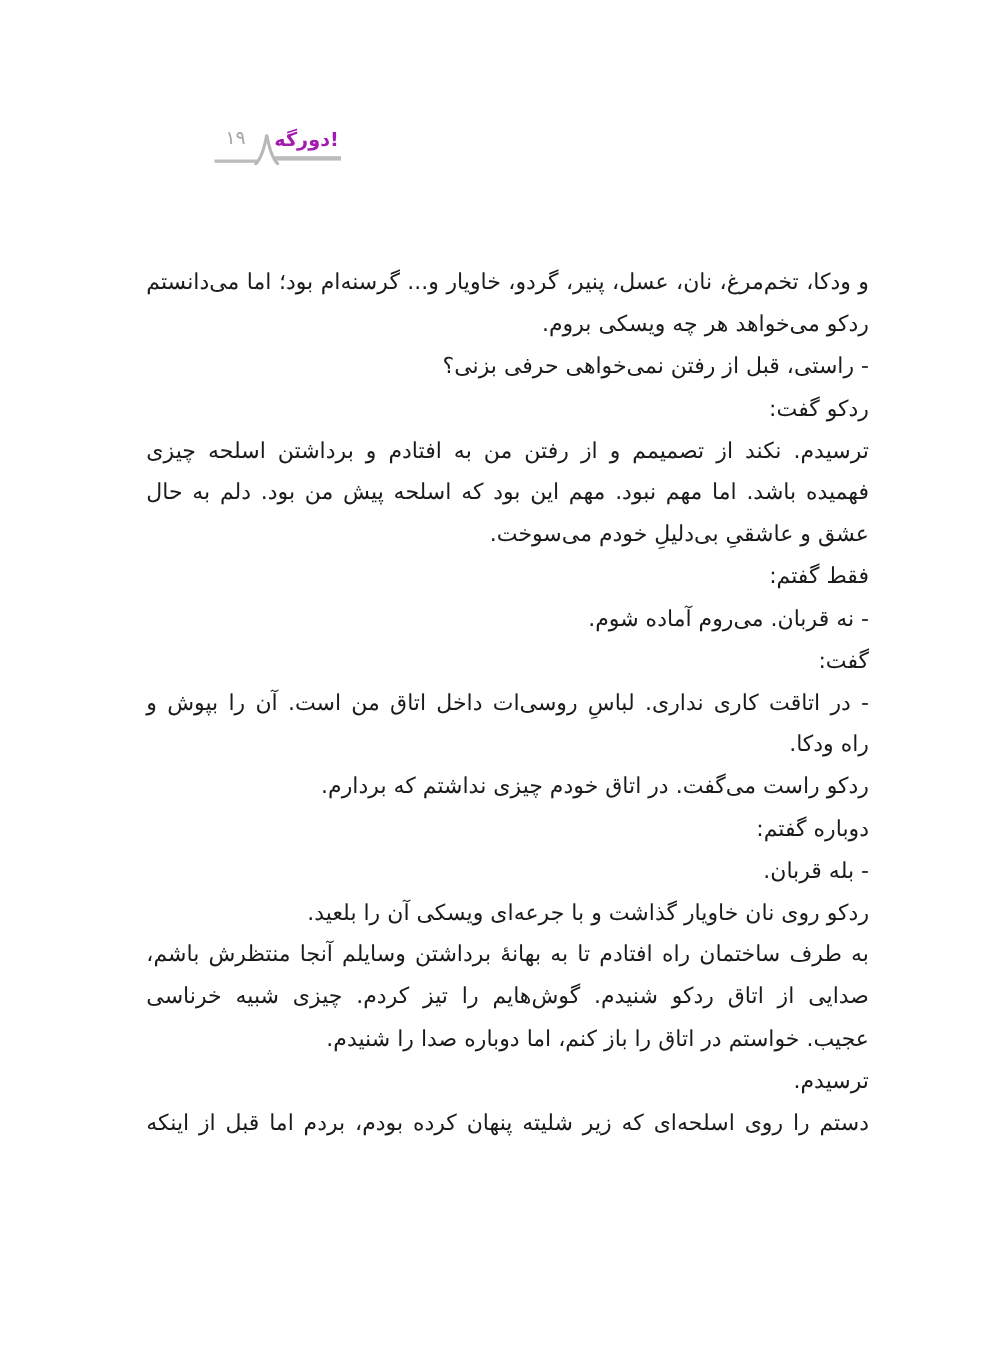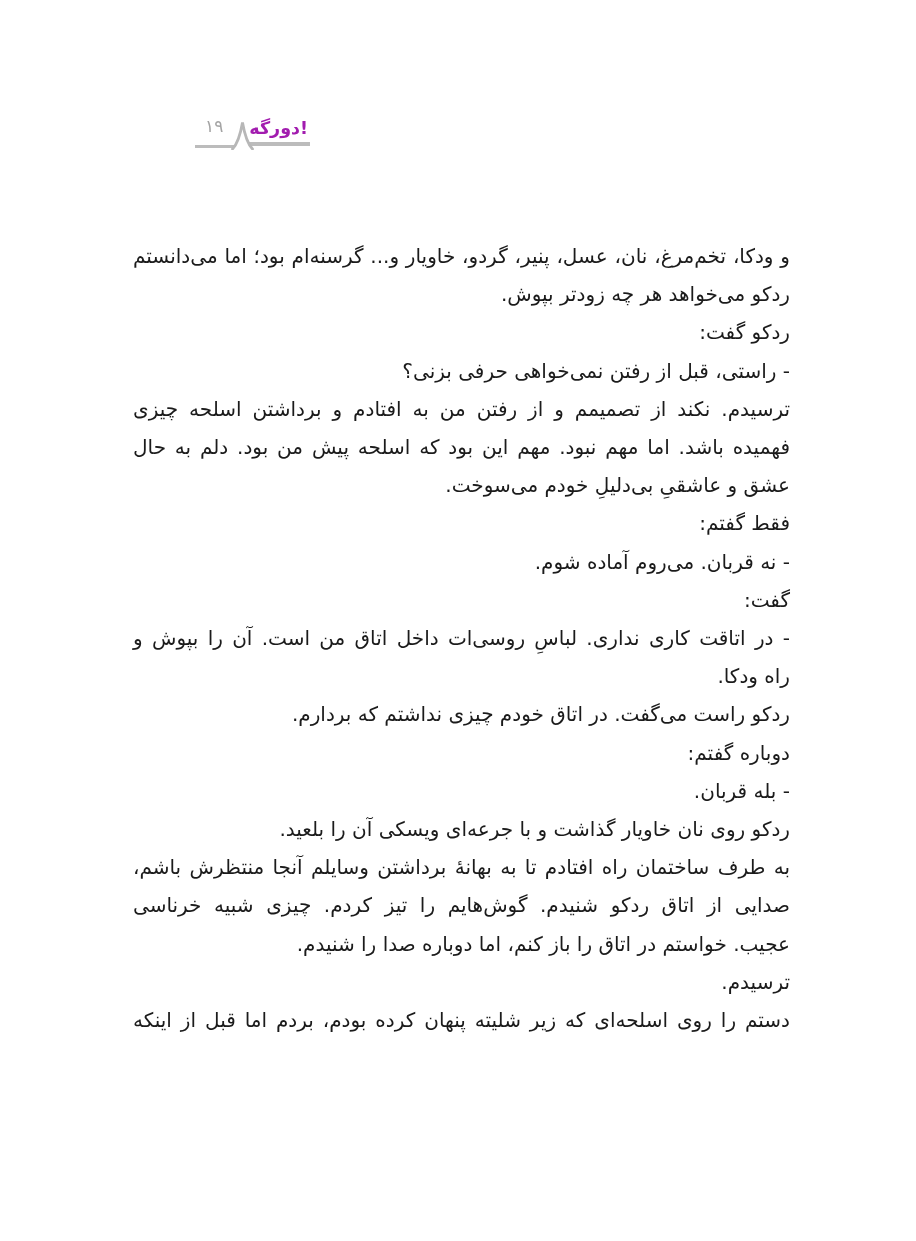--- a/index.html
+++ b/index.html
@@ -88,23 +88,23 @@
     <svg class="ornament" width="23" height="29" viewBox="0 0 23 29" aria-hidden="true">
       <path d="M1.5,28 C7.5,22 10,10 11.5,1.5 C13,10 15.5,22 21.5,28" fill="#ffffff" stroke="#b7b7b7" stroke-width="2.8" stroke-linecap="round"></path>
     </svg>
     <span class="head-title" style="color: #a21caf;">دورگه!</span>
     <div class="rule-title" style="background: rgb(188, 188, 188);"></div>
     <div class="rule-num" style="background: rgb(188, 188, 188);"></div>
   </div>
 
   <main class="text-block" style="color: rgb(27, 27, 27);">
       <div class="line justify">و ودکا، تخم‌مرغ، نان، عسل، پنیر، گردو، خاویار و... گرسنه‌ام بود؛ اما می‌دانستم</div>
-      <div class="line">ردکو می‌خواهد هر چه زودتر بپوش.</div>
+      <div class="line">ردکو می‌خواهد هر چه ویسکی بروم.</div>
+      <div class="line">- راستی، قبل از رفتن نمی‌خواهی حرفی بزنی؟</div>
       <div class="line">ردکو گفت:</div>
-      <div class="line">- راستی، قبل از رفتن نمی‌خواهی حرفی بزنی؟</div>
       <div class="line justify">ترسیدم. نکند از تصمیمم و از رفتن من به افتادم و برداشتن اسلحه چیزی</div>
       <div class="line justify">فهمیده باشد. اما مهم نبود. مهم این بود که اسلحه پیش من بود. دلم به حال</div>
       <div class="line">عشق و عاشقیِ بی‌دلیلِ خودم می‌سوخت.</div>
       <div class="line">فقط گفتم:</div>
       <div class="line">- نه قربان. می‌روم آماده شوم.</div>
       <div class="line">گفت:</div>
       <div class="line justify">- در اتاقت کاری نداری. لباسِ روسی‌ات داخل اتاق من است. آن را بپوش و</div>
       <div class="line">راه ودکا.</div>
       <div class="line">ردکو راست می‌گفت. در اتاق خودم چیزی نداشتم که بردارم.</div>
       <div class="line">دوباره گفتم:</div>

